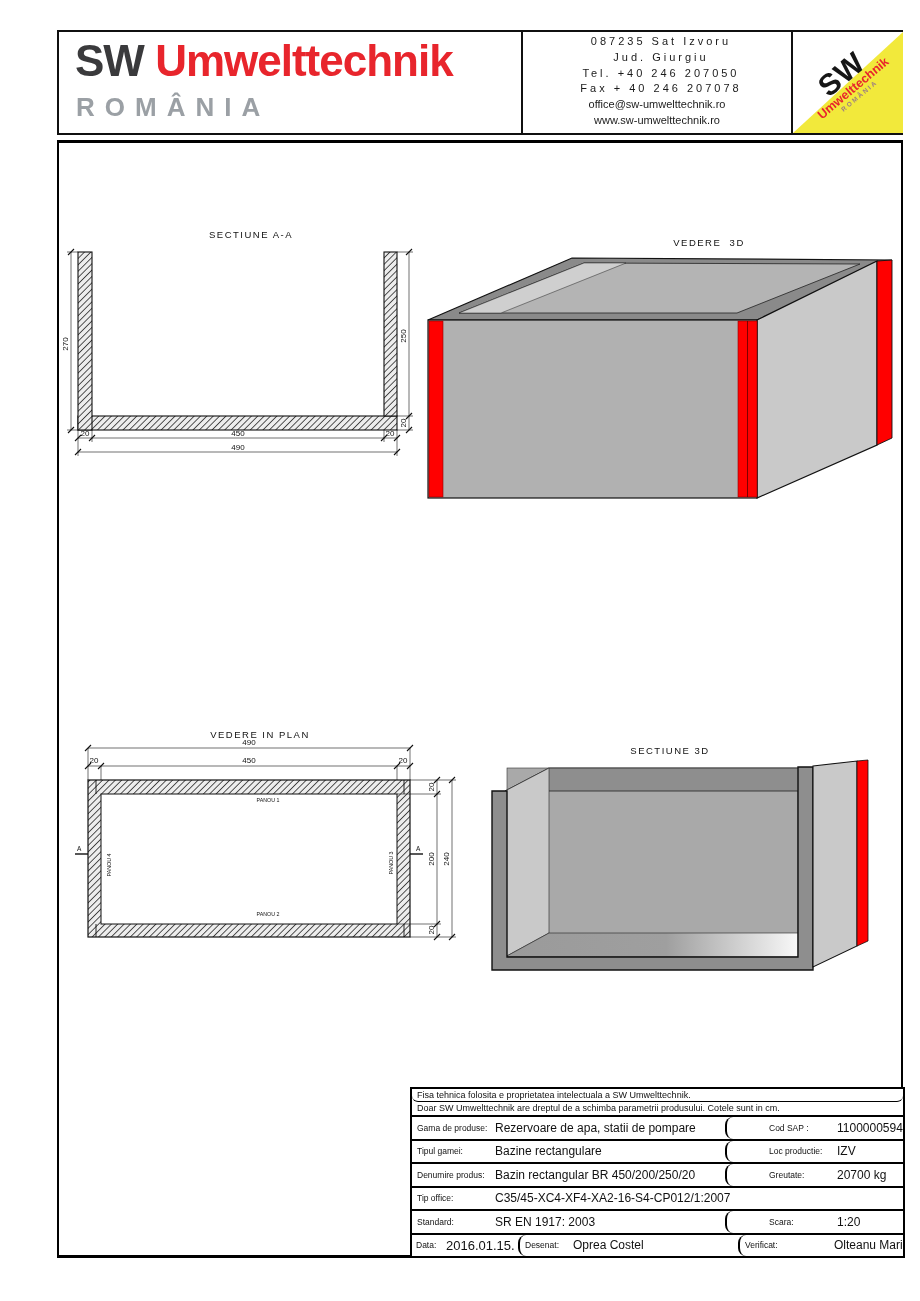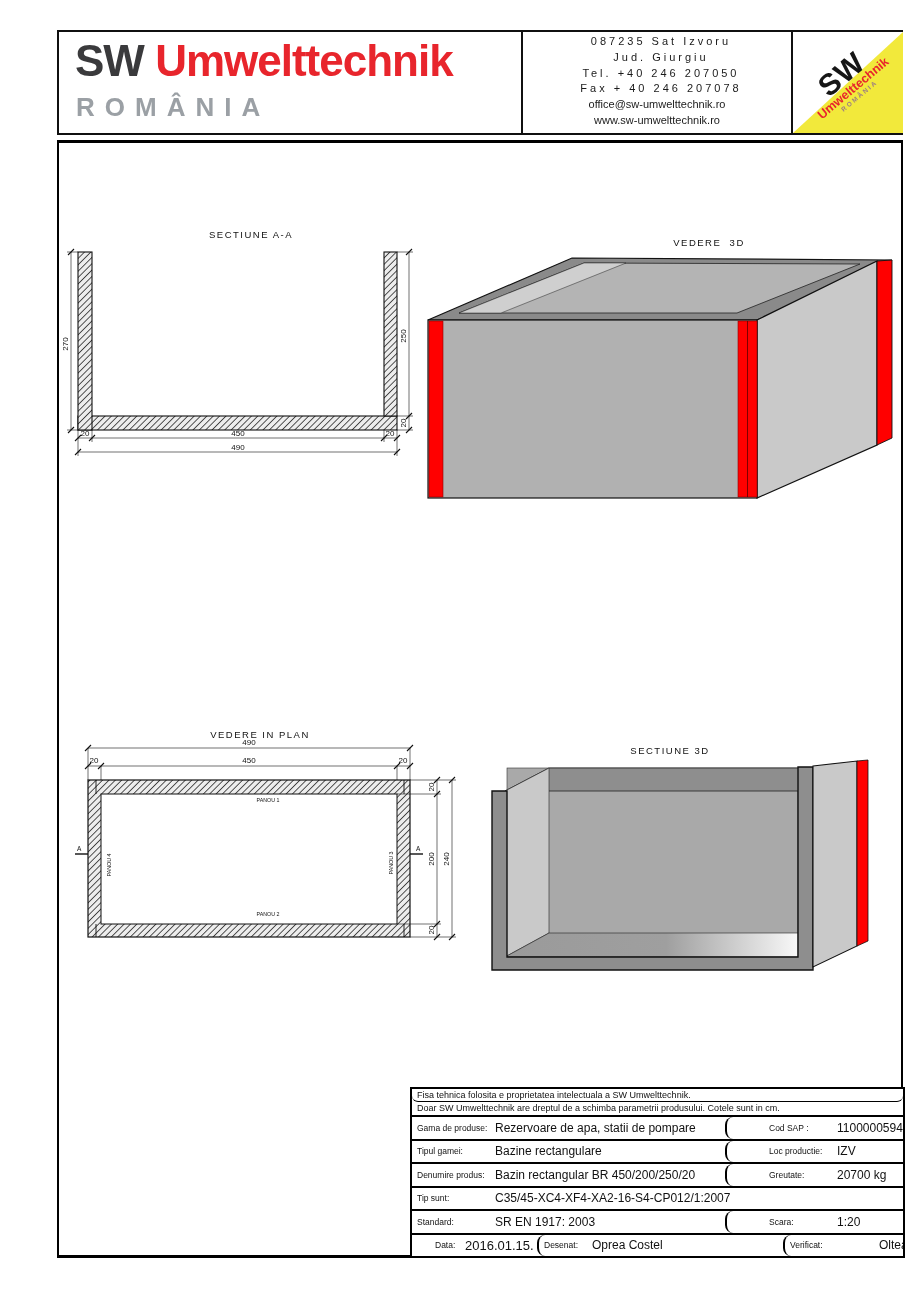--- a/index.html
+++ b/index.html
@@ -288,42 +288,42 @@
         <span class="c-value">Bazin rectangular BR 450/200/250/20</span>
       </div>
       <div class="cell rc">
         <span class="c-label lbl-w2">Greutate:</span>
         <span class="c-value">20700 kg</span>
       </div>
     </div>
 
     <div class="tb-row">
       <div class="cell" style="width:100%;">
-        <span class="c-label lbl-w">Tip sunt:</span>
+        <span class="c-label lbl-w">Tip office:</span>
         <span class="c-value">C35/45-XC4-XF4-XA2-16-S4-CP012/1:2007</span>
       </div>
     </div>
 
     <div class="tb-row">
       <div class="cell lc">
         <span class="c-label lbl-w">Standard:</span>
         <span class="c-value">SR EN 1917: 2003</span>
       </div>
       <div class="cell rc">
         <span class="c-label lbl-w2">Scara:</span>
         <span class="c-value">1:20</span>
       </div>
     </div>
 
     <div class="tb-row">
-      <div class="cell" style="width:106px;margin-left:19px;">
+      <div class="cell" style="width:106px;">
         <span class="c-label" style="width:30px;flex:none;padding-left:4px;">Data:</span>
         <span class="c-value" style="font-size:13px;">2016.01.15.</span>
       </div>
-      <div class="cell" style="width:246px;border-left:2px solid #000;">
+      <div class="cell" style="width:220px;border-left:2px solid #000;">
         <span class="c-label" style="width:48px;flex:none;">Desenat:</span>
         <span class="c-value">Oprea Costel</span>
       </div>
       <div class="cell" style="flex:1;border-left:2px solid #000;gap:39px;">
         <span class="c-label" style="width:50px;flex:none;">Verificat:</span>
         <span class="c-value">Olteanu Marius</span>
       </div>
     </div>
   </div>
 

